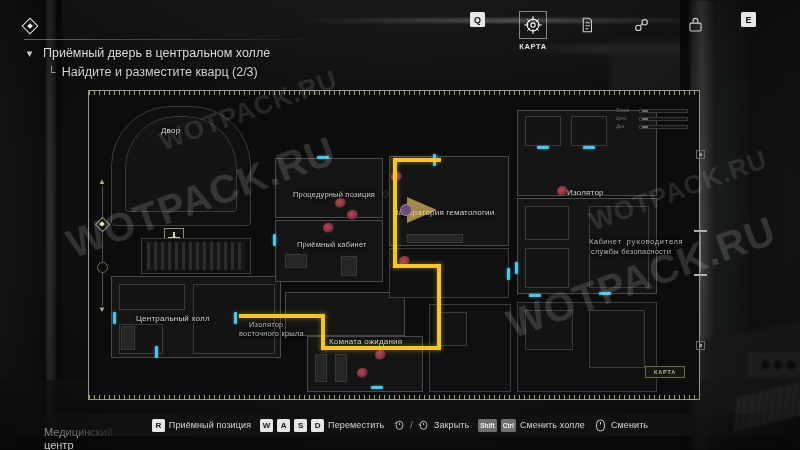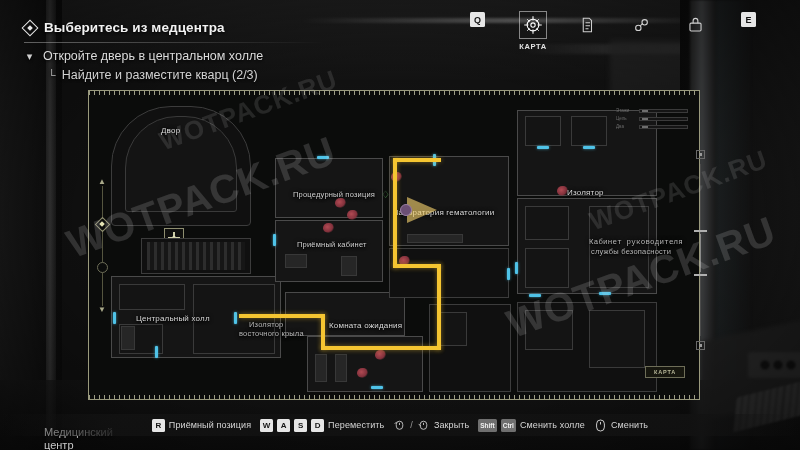--- a/index.html
+++ b/index.html
@@ -219,26 +219,25 @@
   <div class="sc-desk"></div>
   <div class="sc-mon"></div>
   <div class="sc-mondots"></div>
   <div class="sc-kbd"></div>
   <div class="sc-vign"></div>
 </div>
 
 <div id="objectives">
   <div class="obj-main">
     <span class="diamond-ic"></span>
-    <span>Выберитесь из медцентра</span>
   </div>
   <div class="obj-rule"></div>
   <div class="obj-sub">
     <span class="chev-ic">▾</span>
-    <span>Откройте дверь в центральном холле</span>
+    <span>Приёмный дверь в центральном холле</span>
   </div>
   <div class="obj-sub2">
     <span class="branch-ic">└</span>
     <span>Найдите и разместите кварц (2/3)</span>
   </div>
 </div>
 
 <div id="topnav">
   <div class="key-cap">Q</div>
   <div class="nav-items">
@@ -334,21 +333,21 @@
       <div class="door v" style="left:344px;top:56px;"></div>
       <div class="furn" style="left:318px;top:136px;width:56px;height:9px;"></div>
       <div class="blood" style="left:302px;top:74px;"></div>
       <div class="plant" style="left:292px;top:92px;">♢</div>
 
       <div class="rm d" style="left:300px;top:150px;width:120px;height:50px;"></div>
       <div class="blood" style="left:310px;top:158px;"></div>
       <div class="door v" style="left:418px;top:170px;"></div>
 
       <div class="rm" style="left:218px;top:238px;width:116px;height:56px;"></div>
-      <div class="rlabel big" style="left:240px;top:223px;">Комната ожидания</div>
+      <div class="rlabel big" style="left:240px;top:239px;">Комната ожидания</div>
       <div class="furn" style="left:226px;top:256px;width:12px;height:28px;"></div>
       <div class="furn" style="left:246px;top:256px;width:12px;height:28px;"></div>
       <div class="blood" style="left:286px;top:252px;"></div>
       <div class="blood" style="left:268px;top:270px;"></div>
       <div class="door h" style="left:282px;top:288px;"></div>
 
       <div class="rm d" style="left:340px;top:206px;width:82px;height:88px;"></div>
       <div class="inner" style="left:348px;top:214px;width:30px;height:34px;"></div>
 
       <div class="rm" style="left:428px;top:12px;width:140px;height:86px;"></div>

